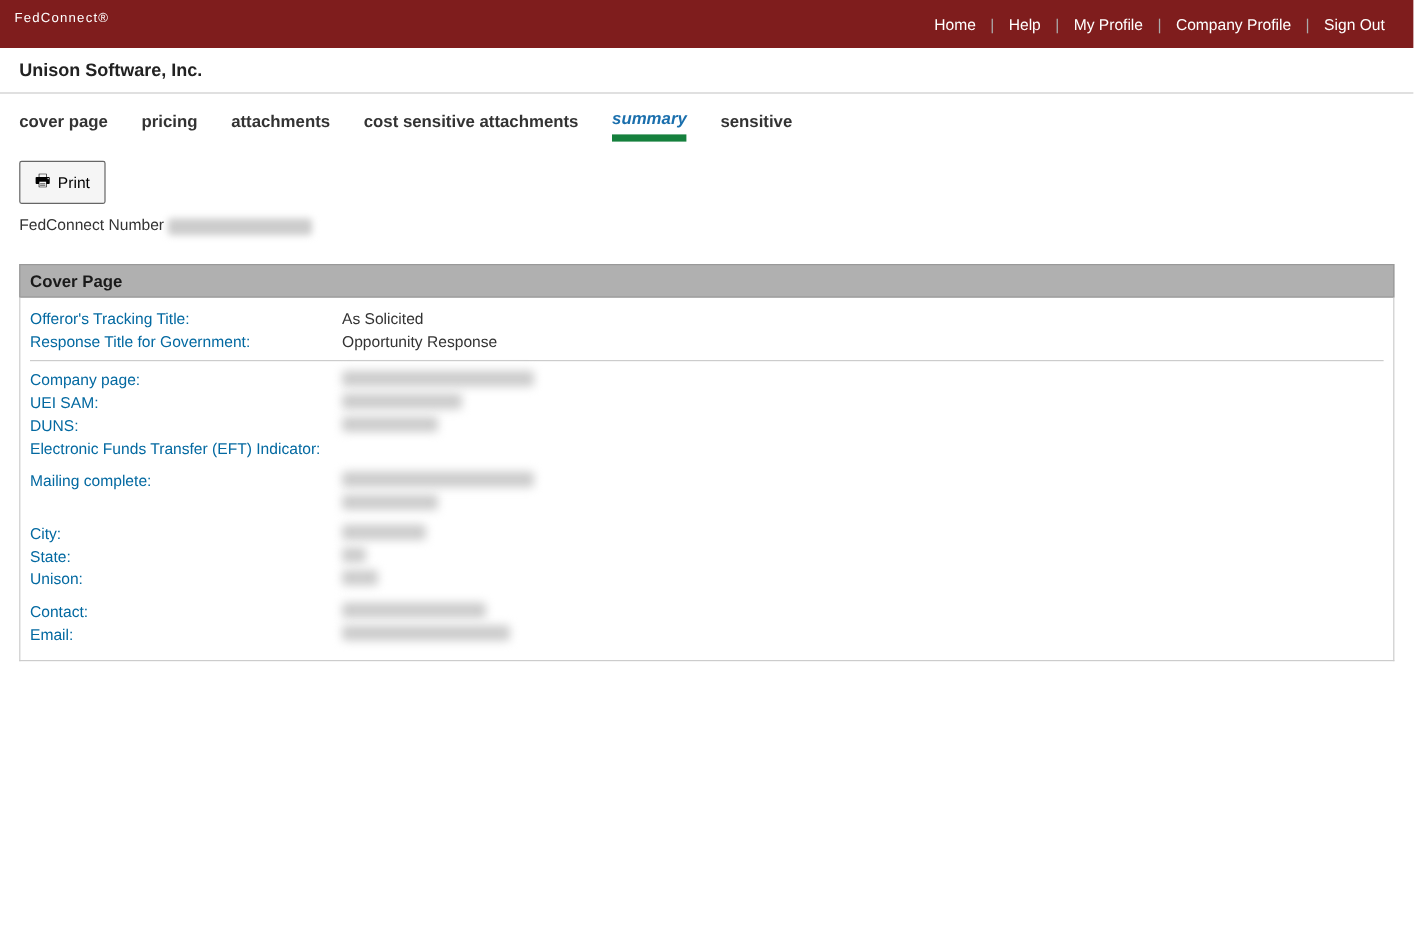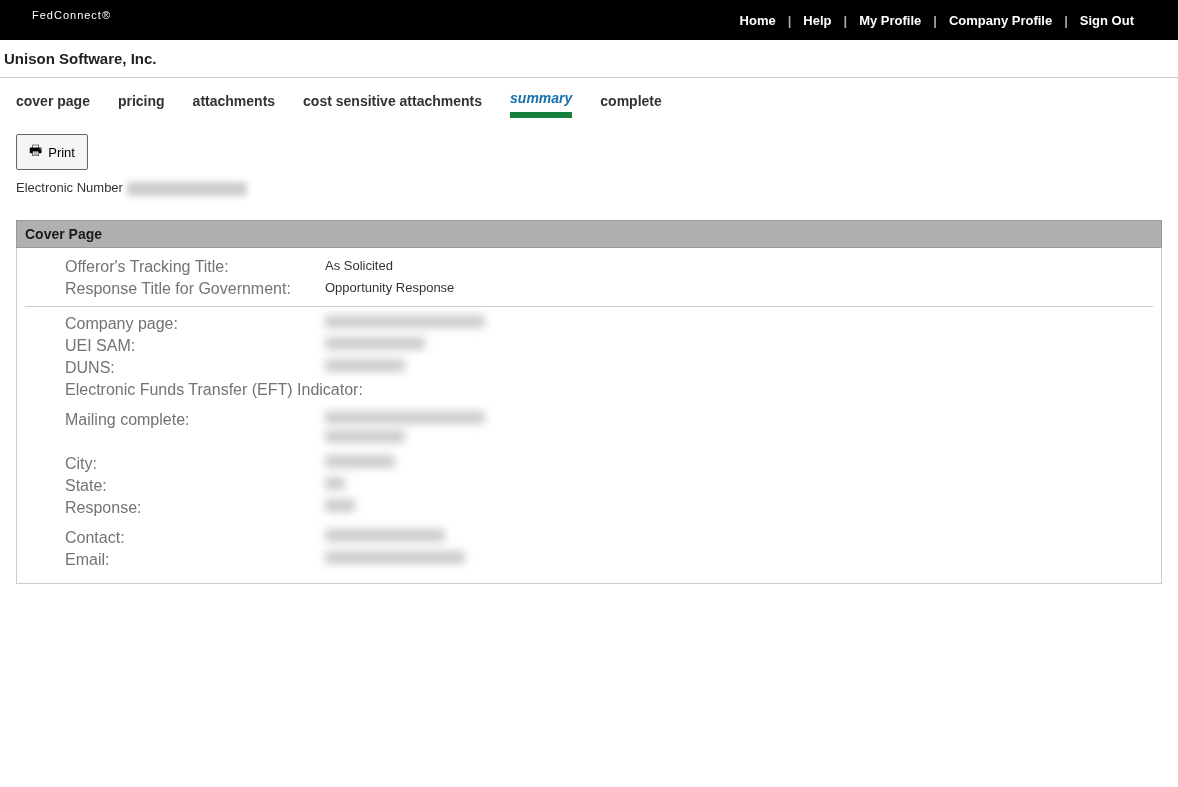--- a/index.html
+++ b/index.html
@@ -1,59 +1,58 @@
 <!DOCTYPE html>
 <html><head>
   <meta charset="utf-8">
   <style>
     * { margin: 0; padding: 0; box-sizing: border-box; }
     body { font-family: Arial, sans-serif; font-size: 13px; color: #333; background: #fff; }
 
     
     #header {
-      background: #000000;
+      background: #7f1d1d;
       color: #fff;
-      padding: 0 32px;
+      padding: 0 12px;
       height: 40px;
       display: flex;
       align-items: center;
       justify-content: space-between;
     }
     #header .logo {
       font-size: 20px;
       font-weight: bold;
       color: #fff;
       letter-spacing: 1px;
     }
     #header .logo span {
       font-size: 11px;
       vertical-align: super;
       font-weight: normal;
     }
     #header nav {
       display: flex;
       align-items: flex-end;
       gap: 0;
-      font-weight: bold;
     }
     #header nav a {
       color: #fff;
       text-decoration: none;
       font-size: 13px;
       padding: 0 12px;
     }
     #header nav .sep {
       color: #aaa;
       font-size: 13px;
     }
 
     
     #company-bar {
       border-bottom: 1px solid #ccc;
-      padding: 10px 4px;
+      padding: 10px 16px;
       font-size: 15px;
       font-weight: bold;
       color: #222;
     }
 
     
     #tabs {
       display: flex;
       align-items: center;
       padding: 12px 16px 0 16px;
@@ -124,25 +123,24 @@
       border-top: none;
       padding: 10px 8px;
     }
 
     .field-row {
       display: flex;
       align-items: flex-start;
       margin-bottom: 4px;
     }
     .field-label {
-      color: #737373;
-      font-size: 16px;
+      color: #0369a1;
+      font-size: 13px;
       min-width: 260px;
       flex-shrink: 0;
-      margin-left: 40px;
     }
     .field-value {
       color: #333;
       font-size: 13px;
     }
 
     hr.divider {
       border: none;
       border-top: 1px solid #ccc;
       margin: 8px 0;
@@ -185,34 +183,34 @@
 <div id="company-bar">
   <span>Unison Software, Inc.</span>
 </div>
 
 <div id="tabs">
   <a href="#" class="tab-item">cover page</a>
   <a href="#" class="tab-item">pricing</a>
   <a href="#" class="tab-item">attachments</a>
   <a href="#" class="tab-item">cost sensitive attachments</a>
   <a href="#" class="tab-item active">summary</a>
-  <a href="#" class="tab-item">complete</a>
+  <a href="#" class="tab-item">sensitive</a>
 </div>
 
 <div id="content">
 
   
   <button class="print-btn">
     <span style="font-size:14px;">🖶</span>
     <span>Print</span>
   </button>
 
   
   <div class="ref-number">
-    <span>Electronic Number</span>
+    <span>FedConnect Number</span>
     <span class="blurred"></span>
   </div>
 
   <div style="height:8px;"></div>
 
   
   <div class="section-header">
     <span>Cover Page</span>
   </div>
 
@@ -267,21 +265,21 @@
       <span class="blurred-block" style="width:70px;"></span>
     </div>
 
     <div class="field-row">
       <span class="field-label">State:</span>
       <span class="blurred-block" style="width:20px;"></span>
     </div>
 
 
     <div class="field-row">
-      <span class="field-label">Response:</span>
+      <span class="field-label">Unison:</span>
       <span class="blurred-block" style="width:30px;"></span>
     </div>
 
     <div style="height: 8px;"></div>
 
     <div class="field-row">
       <span class="field-label">Contact:</span>
       <span class="blurred-block" style="width:120px;"></span>
     </div>
 

